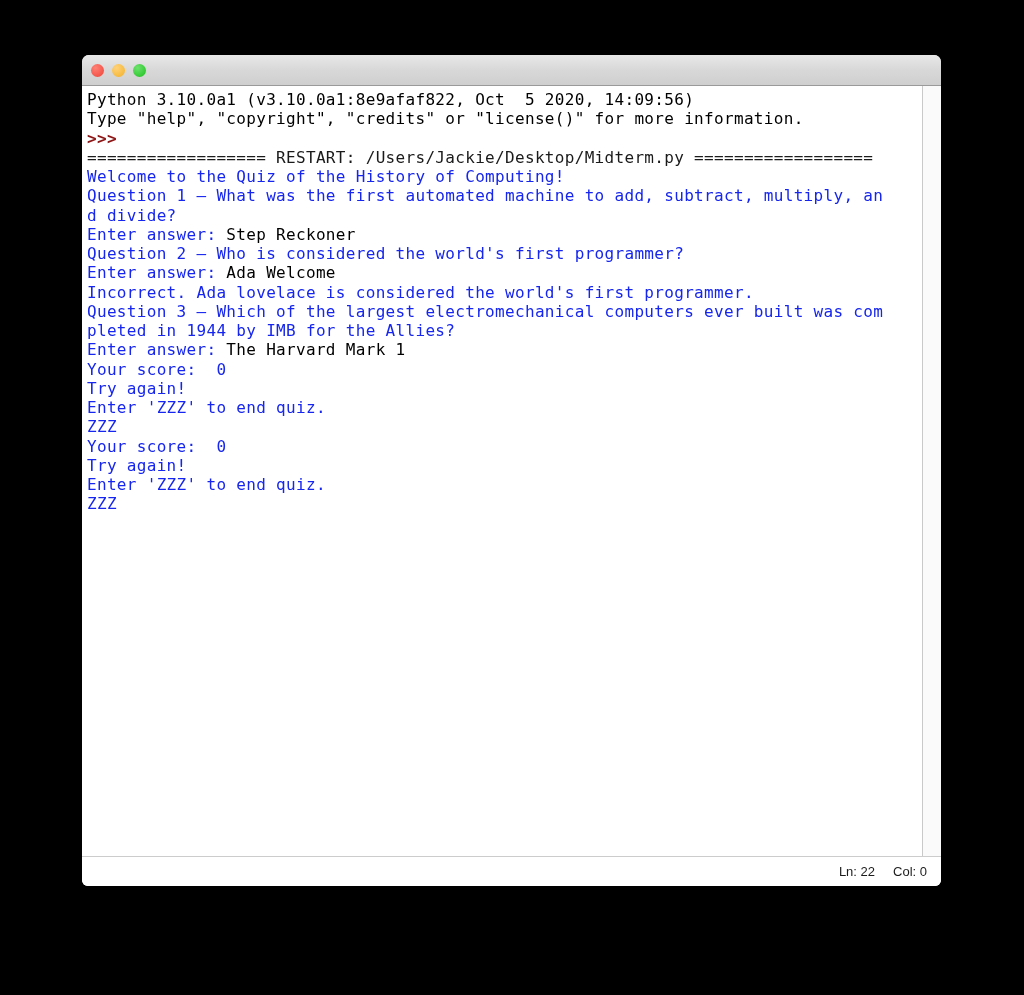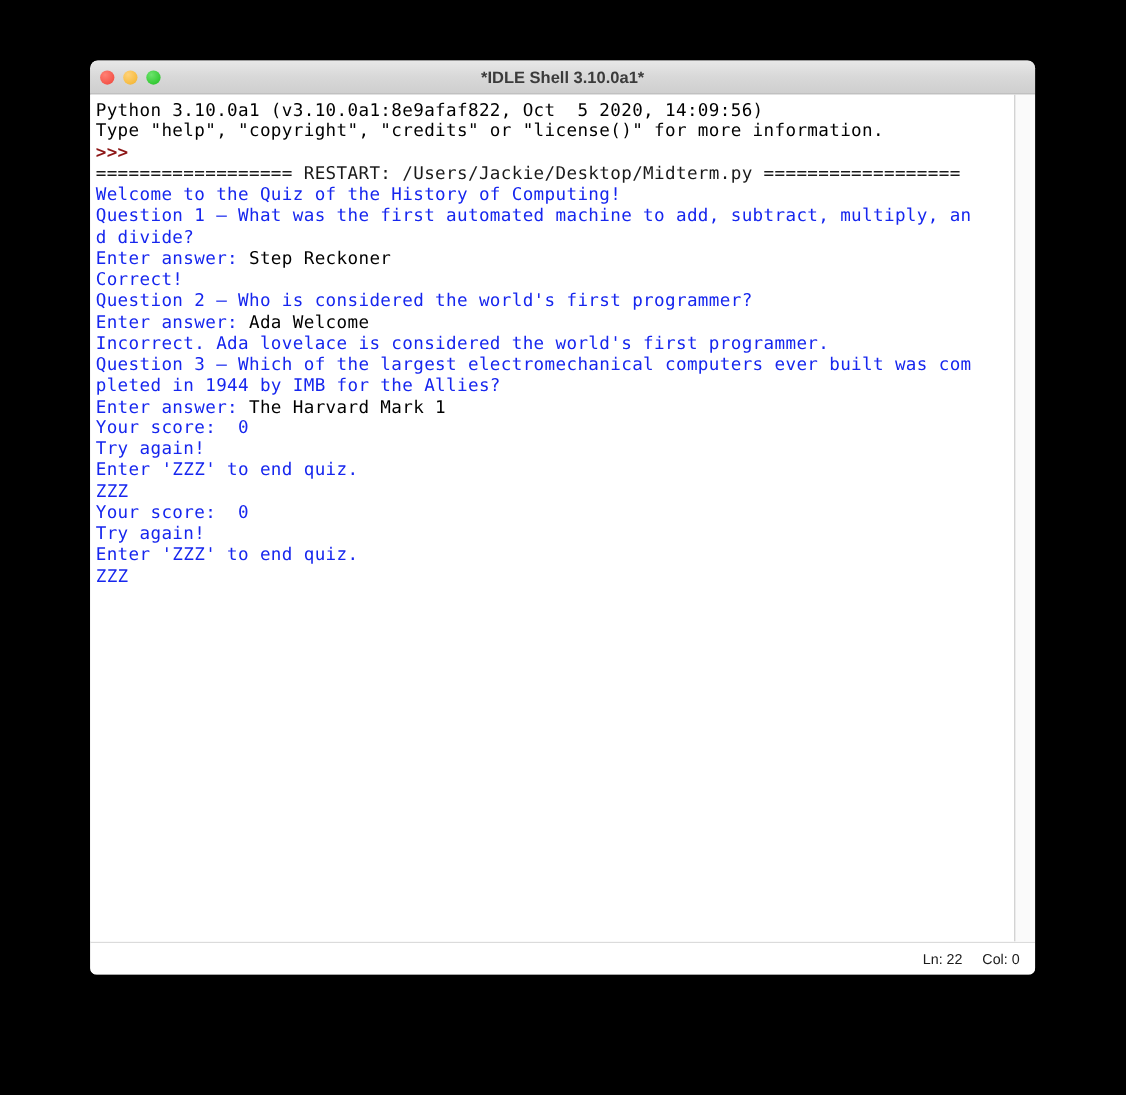--- a/index.html
+++ b/index.html
@@ -133,34 +133,32 @@
 <body>
 
 <div id="window">
 
   <div id="titlebar">
     <div id="traffic">
       <span class="light close"></span>
       <span class="light min"></span>
       <span class="light max"></span>
     </div>
-    <div id="window-title">*IDLE Shell 3.10.0a1*</div>
   </div>
 
   <div id="content">
     <div id="textarea">
         <div class="line"><span class="c-black">Python 3.10.0a1 (v3.10.0a1:8e9afaf822, Oct  5 2020, 14:09:56)</span></div>
         <div class="line"><span class="c-black">Type "help", "copyright", "credits" or "license()" for more information.</span></div>
         <div class="line"><span class="c-prompt">&gt;&gt;&gt;</span></div>
         <div class="line"><span class="c-restart">================== RESTART: /Users/Jackie/Desktop/Midterm.py ==================</span></div>
         <div class="line"><span class="c-blue">Welcome to the Quiz of the History of Computing!</span></div>
         <div class="line"><span class="c-blue">Question 1 — What was the first automated machine to add, subtract, multiply, an</span></div>
         <div class="line"><span class="c-blue">d divide?</span></div>
         <div class="line"><span class="c-blue">Enter answer: </span><span class="c-black">Step Reckoner</span></div>
-        <div class="line"><span class="c-blue">Correct!</span></div>
         <div class="line"><span class="c-blue">Question 2 — Who is considered the world's first programmer?</span></div>
         <div class="line"><span class="c-blue">Enter answer: </span><span class="c-black">Ada Welcome</span></div>
         <div class="line"><span class="c-blue">Incorrect. Ada lovelace is considered the world's first programmer.</span></div>
         <div class="line"><span class="c-blue">Question 3 — Which of the largest electromechanical computers ever built was com</span></div>
         <div class="line"><span class="c-blue">pleted in 1944 by IMB for the Allies?</span></div>
         <div class="line"><span class="c-blue">Enter answer: </span><span class="c-black">The Harvard Mark 1</span></div>
         <div class="line"><span class="c-blue">Your score:  0</span></div>
         <div class="line"><span class="c-blue">Try again!</span></div>
         <div class="line"><span class="c-blue">Enter 'ZZZ' to end quiz.</span></div>
         <div class="line"><span class="c-blue">ZZZ</span></div>

